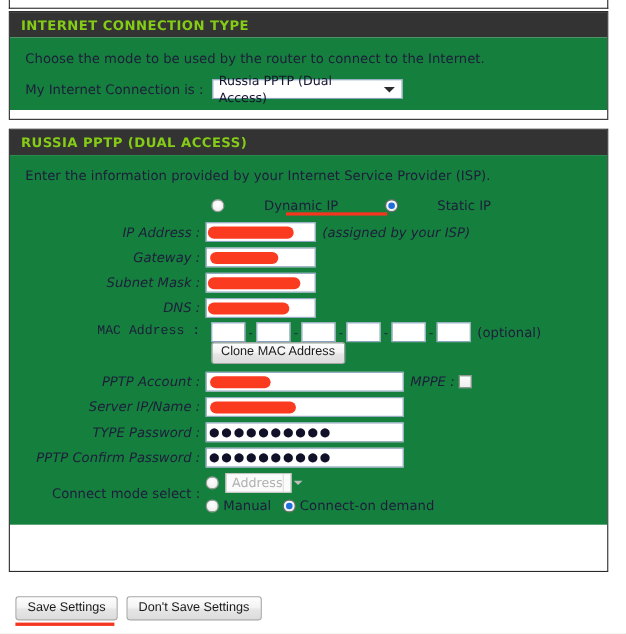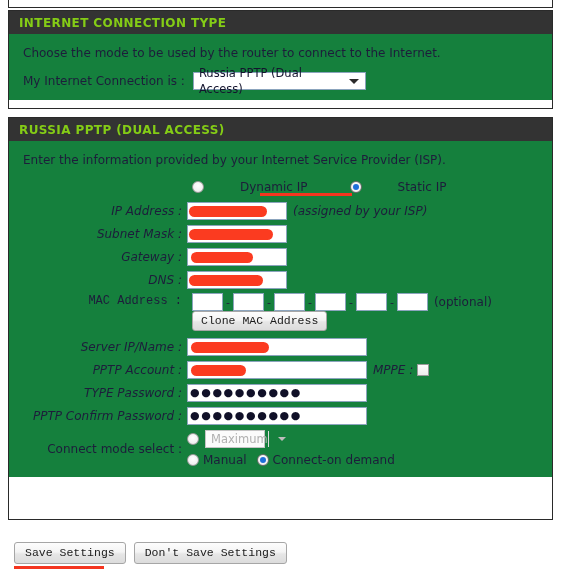--- a/index.html
+++ b/index.html
@@ -229,21 +229,21 @@
 
   
   .btn {
     border: 1px solid #a6a6a6;
     border-radius: 3px;
     background: linear-gradient(to bottom, #fdfdfd 0%, #f4f4f4 45%, #e6e6e6 55%, #dcdcdc 100%);
     font-size: 11.5px;
     color: #1a1a1a;
     padding: 2px 8px 3px 8px;
     line-height: 13px;
-    font-family: Liberation Mono, monospace;
+    font-family: Liberation Sans, sans-serif;
     box-sizing: border-box;
     white-space: nowrap;
     display: inline-block;
   }
   .btn.disabled {
     color: #a8a8a8;
     border-color: #cccccc;
     background: linear-gradient(to bottom, #fbfbfb 0%, #f3f3f3 100%);
   }
   .clone-btn-wrap { padding-left: 171px; margin-bottom: 6px; }
@@ -354,34 +354,34 @@
 
       <div class="field-row">
         <span class="field-label">IP Address :</span>
         <span class="text-input w100">
           <span class="redaction" style="width:78px;"></span>
         </span>
         <span class="hint">(assigned by your ISP)</span>
       </div>
 
       <div class="field-row">
+        <span class="field-label">Gateway :</span>
+        <span class="text-input w100">
+          <span class="redaction" style="left:3px; width:62px;"></span>
+        </span>
+      </div>
+
+      <div class="field-row">
         <span class="field-label">Subnet Mask :</span>
         <span class="text-input w100">
           <span class="redaction" style="width:84px;"></span>
         </span>
       </div>
 
       <div class="field-row">
-        <span class="field-label">Gateway :</span>
-        <span class="text-input w100">
-          <span class="redaction" style="left:3px; width:62px;"></span>
-        </span>
-      </div>
-
-      <div class="field-row">
         <span class="field-label">DNS :</span>
         <span class="text-input w100">
           <span class="redaction" style="width:74px;"></span>
         </span>
       </div>
 
       <div class="mac-row">
         <span class="mac-box"></span>
         <span class="mac-sep">-</span>
         <span class="mac-box"></span>
@@ -398,33 +398,33 @@
 
       <div class="mac-label-row">
         <span class="field-label">MAC Address :</span>
       </div>
 
       <div class="clone-btn-wrap">
         <span class="btn">Clone MAC Address</span>
       </div>
 
       <div class="field-row">
+        <span class="field-label">PPTP Account :</span>
+        <span class="text-input w180">
+          <span class="redaction" style="left:3px; width:55px;"></span>
+        </span>
+        <span class="hint">MPPE :</span>
+        <span class="checkbox" style="margin-left:4px;"></span>
+      </div>
+
+      <div class="field-row">
         <span class="field-label">Server IP/Name :</span>
         <span class="text-input w180">
           <span class="redaction" style="left:3px; width:78px;"></span>
         </span>
-      </div>
-
-      <div class="field-row">
-        <span class="field-label">PPTP Account :</span>
-        <span class="text-input w180">
-          <span class="redaction" style="left:3px; width:55px;"></span>
-        </span>
-        <span class="hint">MPPE :</span>
-        <span class="checkbox" style="margin-left:4px;"></span>
       </div>
 
       <div class="field-row">
         <span class="field-label">TYPE Password :</span>
         <span class="text-input w180">
           <span class="dots">●●●●●●●●●●</span>
         </span>
       </div>
 
       <div class="field-row">
@@ -435,21 +435,21 @@
       </div>
 
 
 
       <div class="connect-block">
         <span class="connect-label">Connect mode select :</span>
         <div class="connect-right">
           <div class="connect-line1">
             <span class="radio"></span>
             <span class="select-box disabled" style="margin-left:6px;">
-              <span>Maximum</span>
+              <span>Address</span>
               <span class="caret-cell">
                 <span class="caret"></span>
               </span>
             </span>
           </div>
           <div class="connect-line2">
             <span class="radio"></span>
             <span class="radio-label">Manual</span>
             <span class="radio checked"></span>
             <span class="radio-label">Connect-on demand</span>

